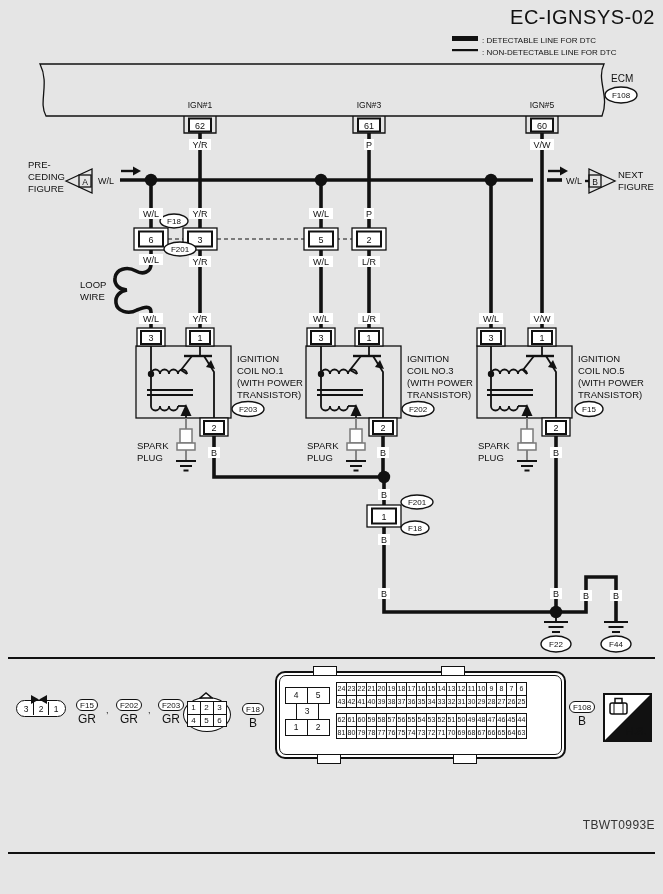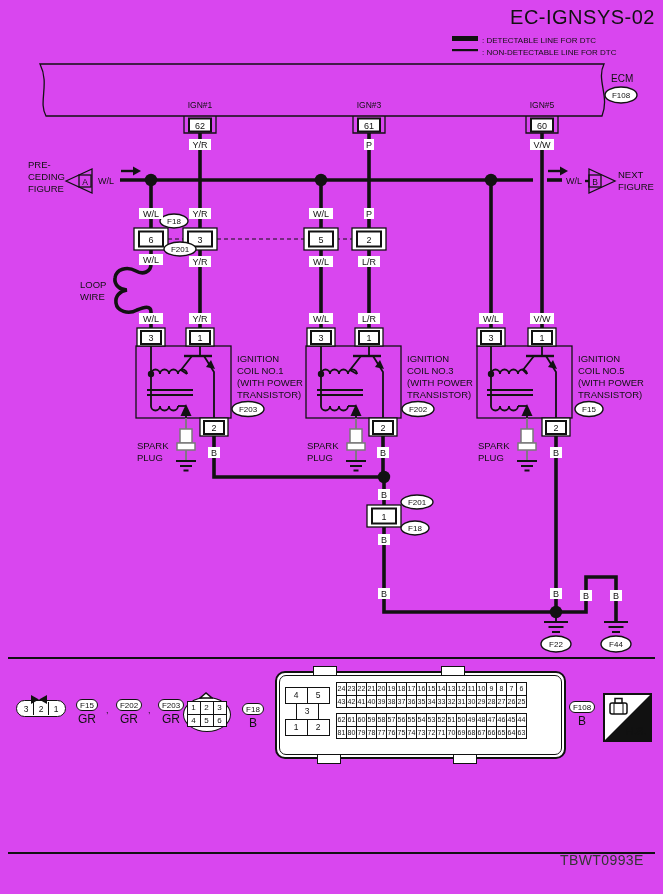--- a/index.html
+++ b/index.html
@@ -1,16 +1,16 @@
 <!DOCTYPE html>
 <html><head>
 <meta charset="utf-8">
 <style>
   html,body{margin:0;padding:0;background:#fff;}
-  #page{position:relative;width:663px;height:894px;background:#d946ef;overflow:hidden;
+  #page{position:relative;width:663px;height:894px;background:#e5e5e5;overflow:hidden;
         font-family:"Liberation Sans",sans-serif;color:#111;}
   svg text{fill:#111;font-family:"Liberation Sans",sans-serif;}
   .wt{stroke:#111;stroke-width:3.6;fill:none;}
   .w2{stroke:#111;stroke-width:1.8;fill:none;}
   .w25{stroke:#111;stroke-width:2.4;fill:none;}
   .wn{stroke:#111;stroke-width:1.3;fill:none;}
   .dash{stroke:#111;stroke-width:1.2;fill:none;stroke-dasharray:4 3;}
   .boxout{fill:#fff;stroke:#111;stroke-width:1.3;}
   .boxin{fill:#fff;stroke:#111;stroke-width:2;}
   .oval{fill:#fff;stroke:#111;stroke-width:1.4;}
@@ -54,22 +54,22 @@
       display:flex;align-items:center;justify-content:center;}
   .gridhost{position:absolute;left:60px;top:9px;}
   .ecm-row{display:flex;}
   .ecm-row + .ecm-row{margin-top:-1px;}
   .ecm-row-gap{margin-top:5px !important;}
   .ecm-cell{box-sizing:border-box;width:11px;height:13.5px;border:1px solid #111;
       margin-left:-1px;font-size:7px;display:flex;align-items:center;justify-content:center;}
   .f108col{position:absolute;left:564px;top:701px;display:flex;flex-direction:column;
       align-items:center;width:36px;}
   .hs{position:absolute;left:603px;top:693px;}
-  .footer{position:absolute;left:560px;top:852px;width:95px;text-align:left;
-      font-size:14px;color:#333;letter-spacing:.4px;}
+  .footer{position:absolute;left:560px;top:818px;width:95px;text-align:right;
+      font-size:12px;color:#333;letter-spacing:.4px;}
 </style>
 </head>
 <body>
 
 <div id="page">
 
 <svg width="663" height="658" viewBox="0 0 663 658">
 
   <text class="title" x="655" y="24" text-anchor="end">EC-IGNSYS-02</text>
   <g>

